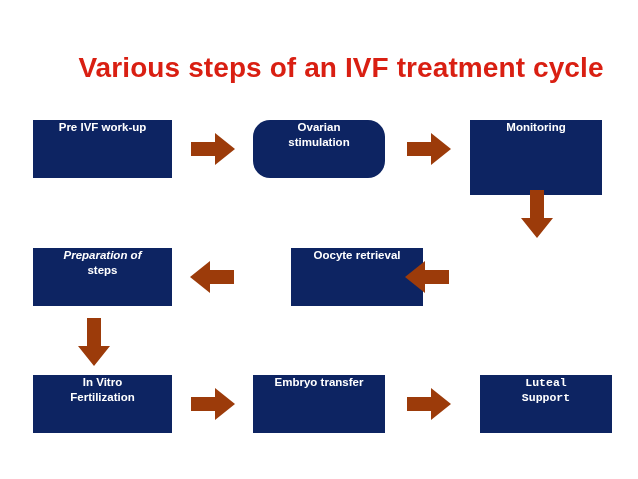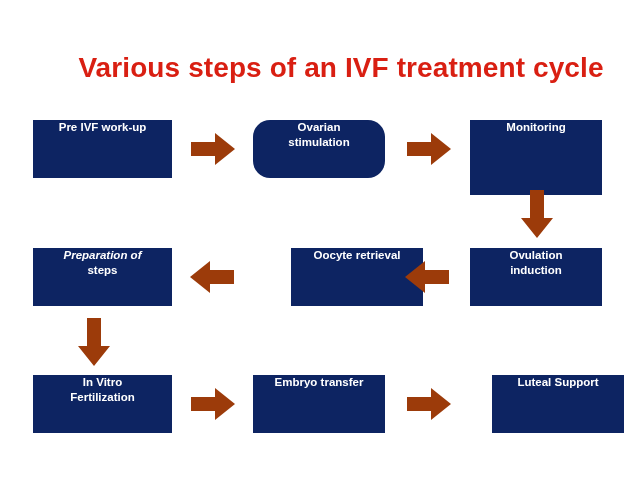--- a/index.html
+++ b/index.html
@@ -60,21 +60,21 @@
   #node-monitoring   { left: 470px; top: 120px; width: 132px; height: 75px; }
 
   
   #node-sperms       { left: 33px;  top: 248px; width: 139px; height: 58px; }
   #node-oocyte       { left: 253px; top: 248px; width: 132px; height: 58px; }
   #node-ovulation    { left: 470px; top: 248px; width: 132px; height: 58px; }
 
   
   #node-ivf          { left: 33px;  top: 375px; width: 139px; height: 58px; }
   #node-embryo       { left: 253px; top: 375px; width: 132px; height: 58px; }
-  #node-luteal       { left: 492px; top: 375px; width: 132px; height: 58px; }
+  #node-luteal       { left: 480px; top: 375px; width: 132px; height: 58px; font-family: Liberation Mono, monospace; }
 
   
   .arrow {
     position: absolute;
   }
   .arrow svg { display: block; }
 
   
   #arrow-1 { left: 191px; top: 131px; }
   #arrow-2 { left: 407px; top: 131px; }
@@ -140,23 +140,20 @@
   <div class="node" id="node-oocyte" style="background: rgb(13, 36, 98); color: rgb(255, 255, 255); margin-left: 38px;">
     <span>Oocyte retrieval</span>
   </div>
 
   <div class="arrow" id="arrow-3">
     <svg width="44" height="36" viewBox="0 0 44 36" aria-hidden="true">
       <polygon points="44,11 20,11 20,2 0,18 20,34 20,25 44,25" fill="#9c3b0a"></polygon>
     </svg>
   </div>
 
-  <div class="node" id="node-ovulation" style="background: rgb(13, 36, 98); color: rgb(255, 255, 255);">
-    <span>Ovulation induction</span>
-  </div>
 
   <div class="arrow" id="arrow-down-left">
     <svg width="36" height="48" viewBox="0 0 36 48" aria-hidden="true">
       <polygon points="11,0 25,0 25,28 34,28 18,48 2,28 11,28" fill="#9c3b0a"></polygon>
     </svg>
   </div>
 
   <div class="node" id="node-ivf" style="background: rgb(13, 36, 98); color: rgb(255, 255, 255);">
     <span>In Vitro Fertilization</span>
   </div>

